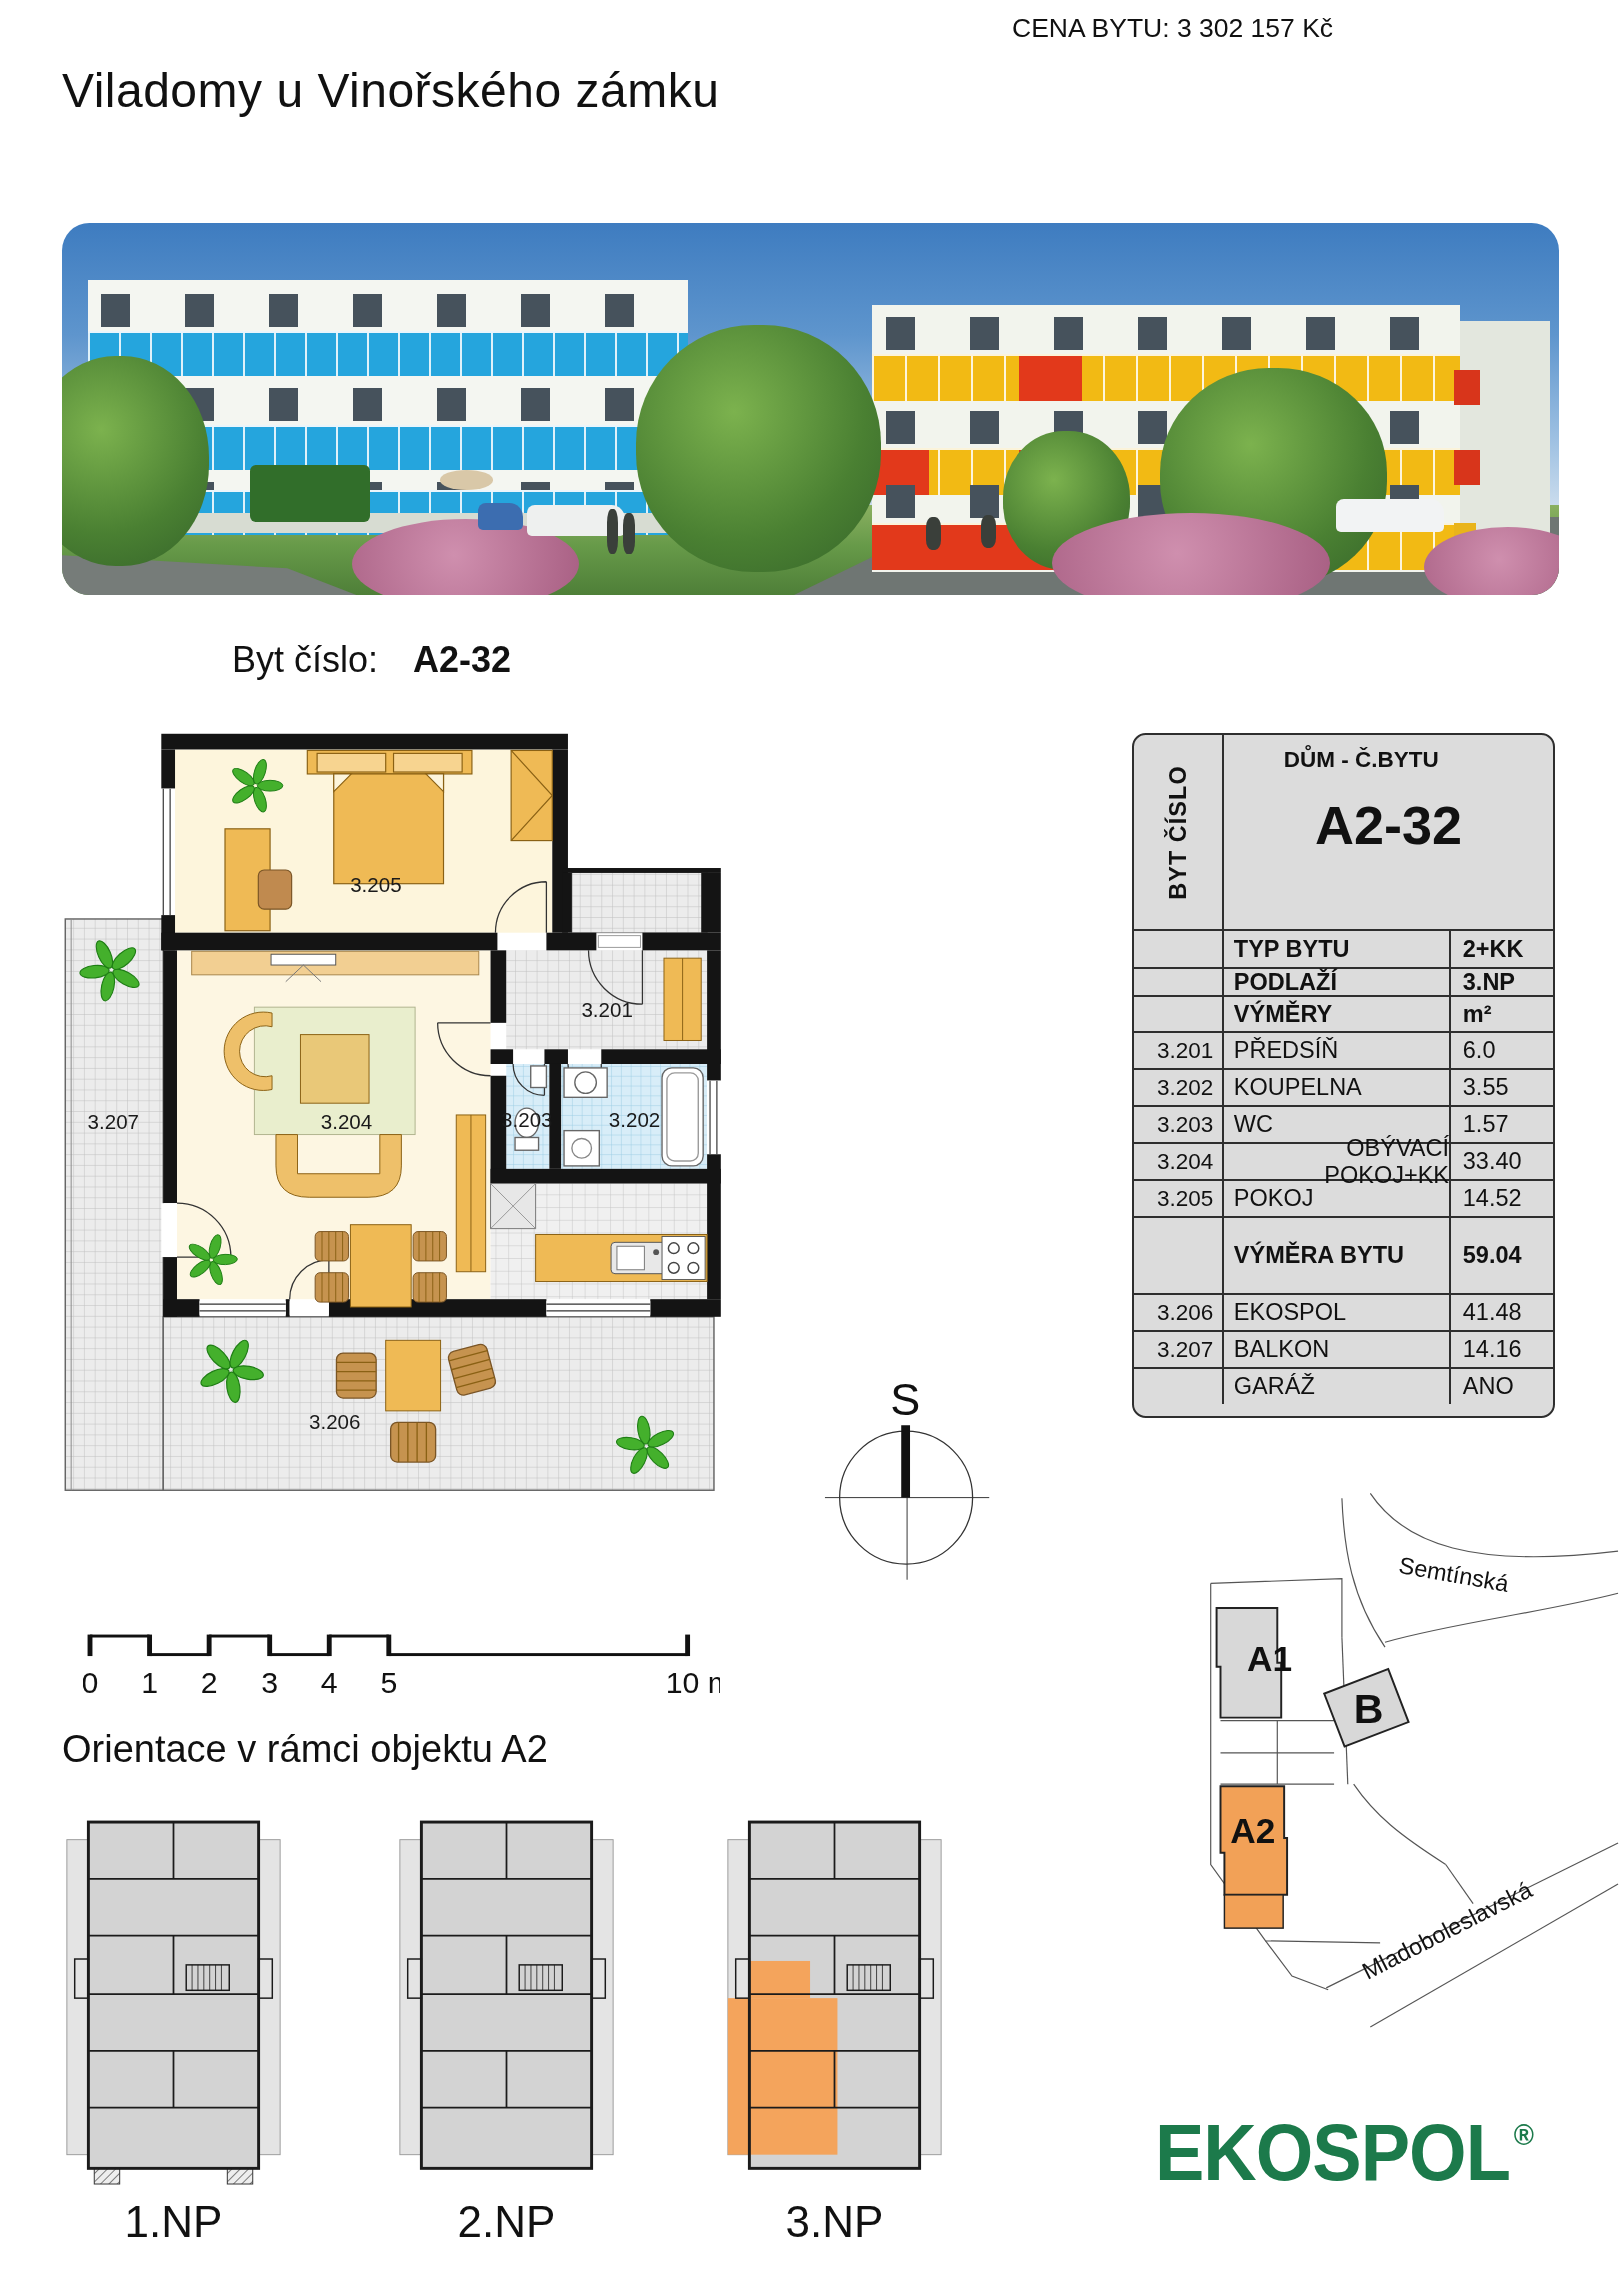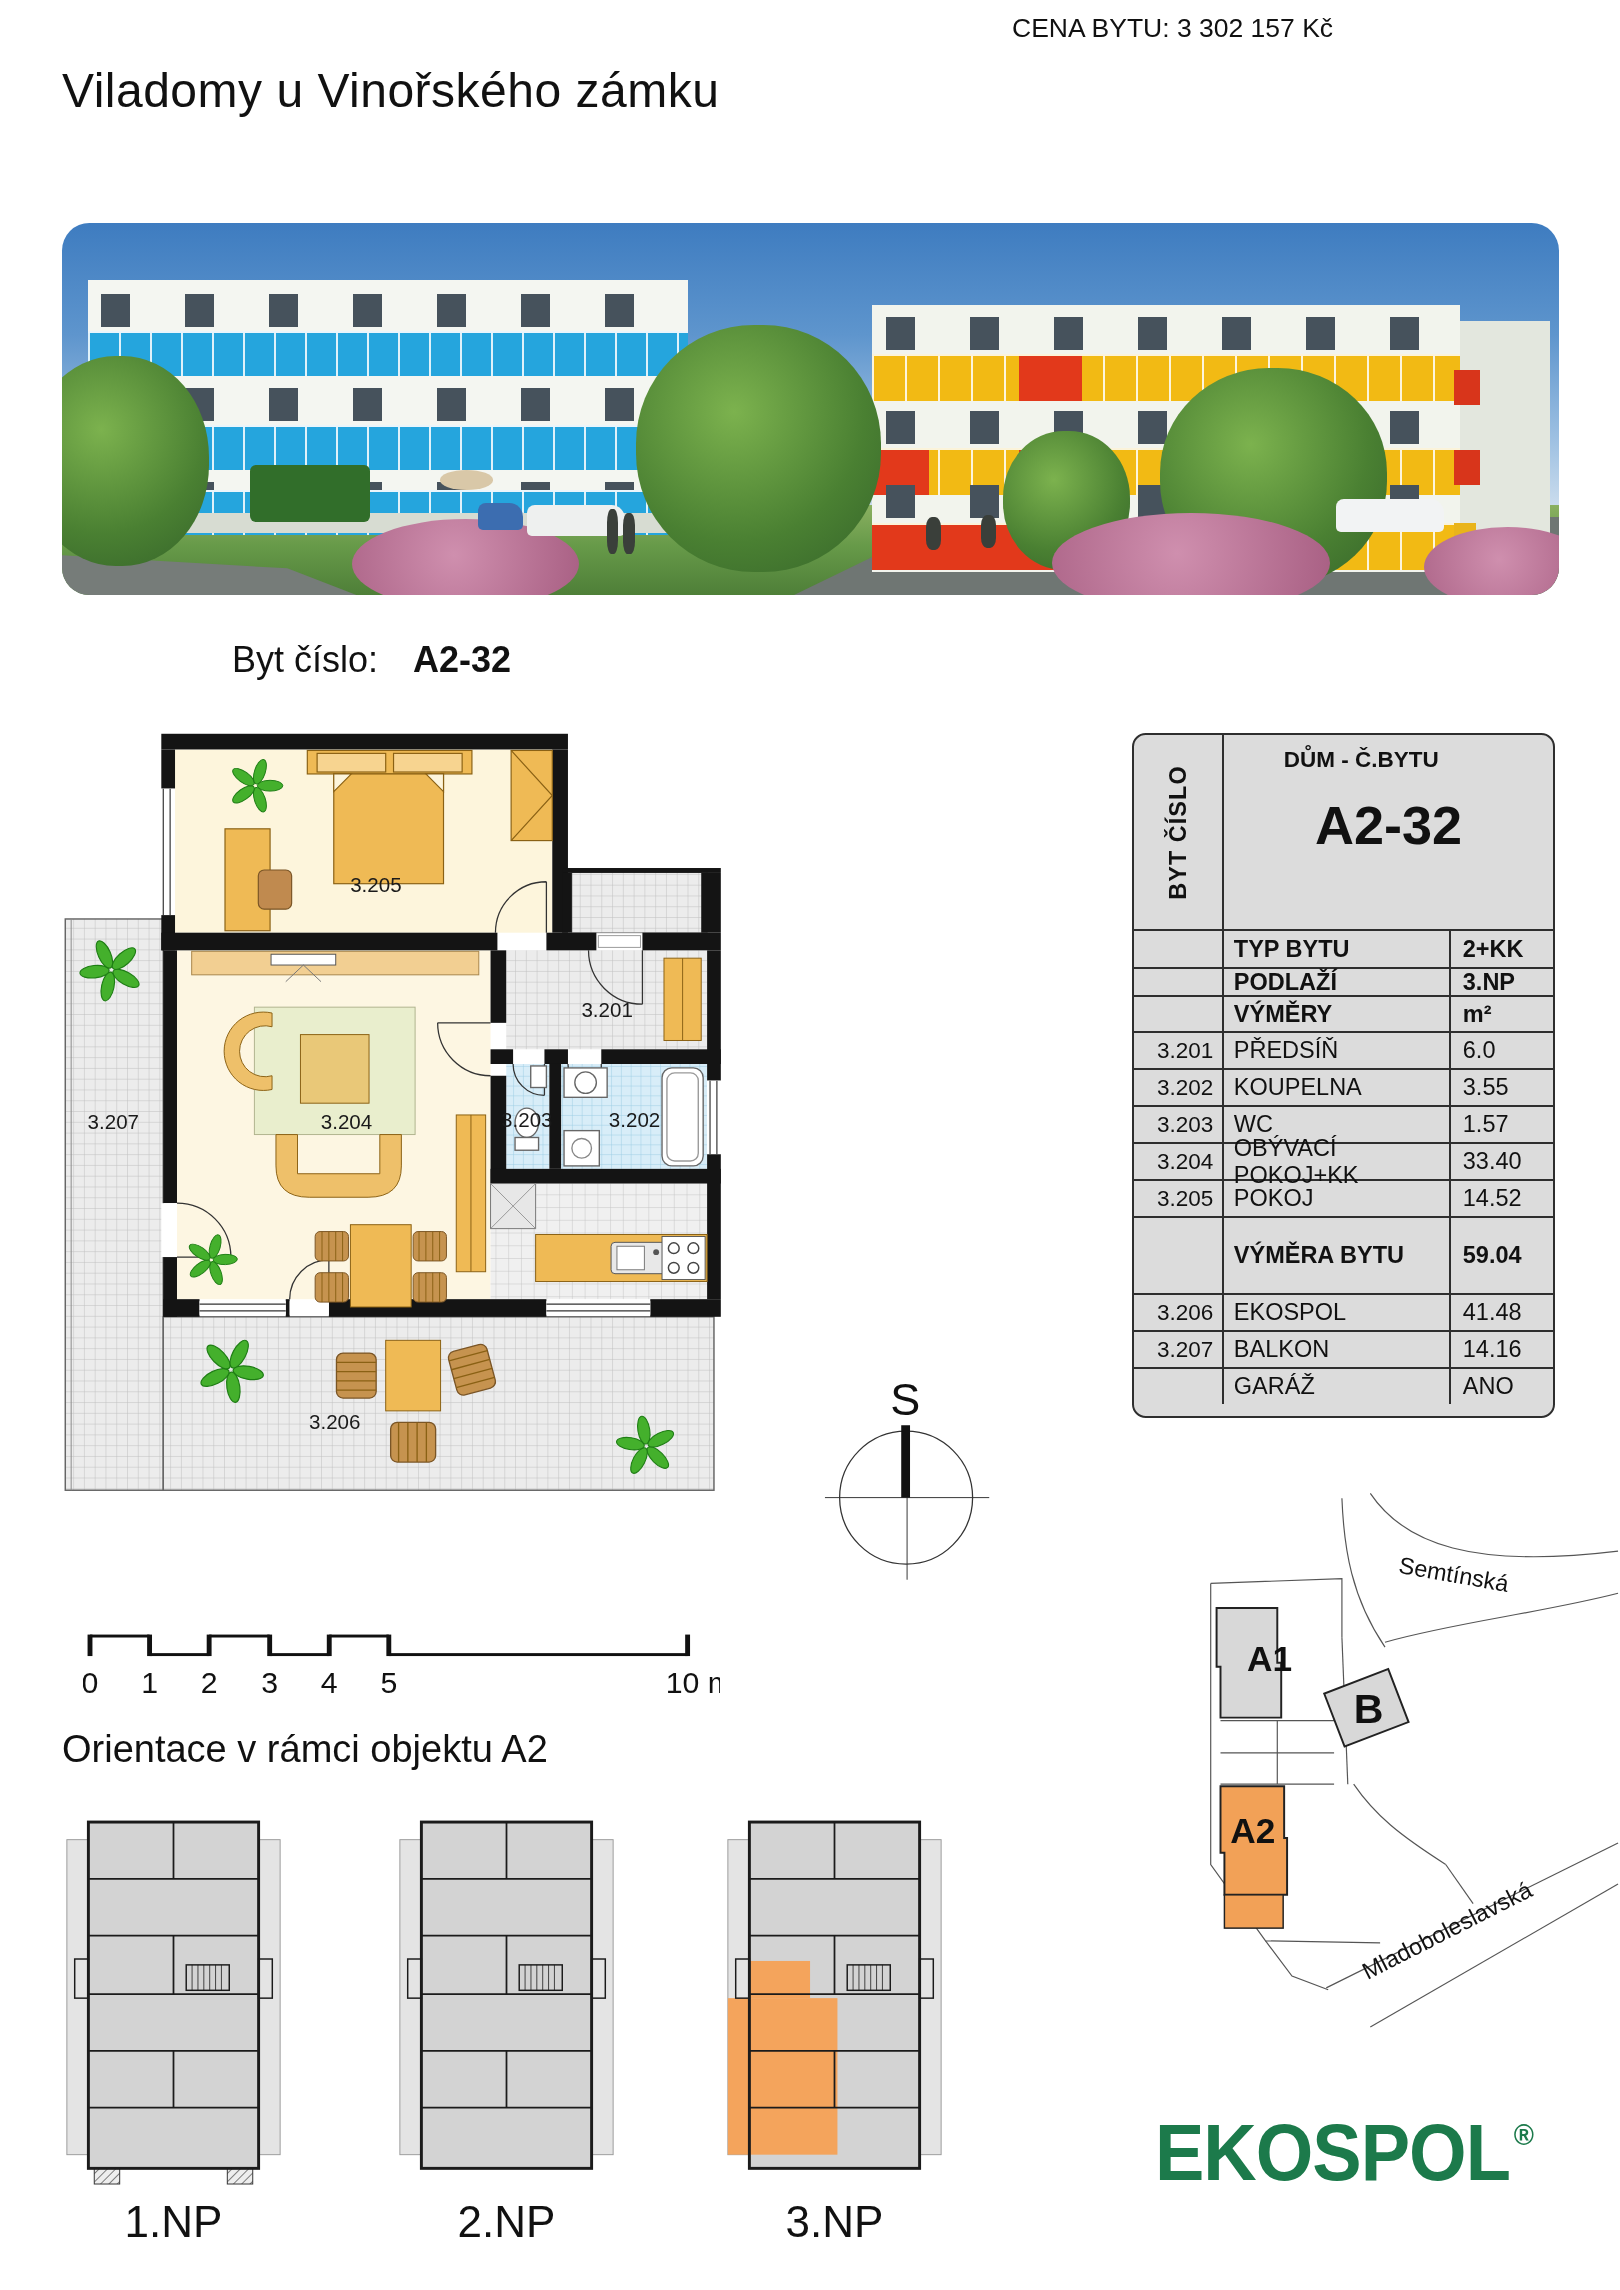--- a/index.html
+++ b/index.html
@@ -50,21 +50,21 @@
   .scalebar{position:absolute;left:83px;top:1617px;width:637px;height:83px;}
   .scalebar text{font-size:31px;fill:#111;font-family:"Liberation Sans",sans-serif;}
 
   
   .tbl{position:absolute;left:1132px;top:733px;width:423px;height:685px;background:#dcdcdc;
        border:2.9px solid #2e2e2e;border-radius:13.7px;overflow:hidden;box-sizing:border-box;font-size:23.5px;}
   .trow{display:flex;border-top:2px solid #2e2e2e;box-sizing:border-box;}
   .trow.first{border-top:none;}
   .c{box-sizing:border-box;}
   .c1{width:90px;border-right:2px solid #2e2e2e;display:flex;align-items:center;justify-content:flex-end;padding-right:8.8px;font-size:22.5px;}
-  .c2{width:227px;border-right:2px solid #2e2e2e;display:flex;align-items:center;padding-left:9.8px;}
+  .c2{width:227px;border-right:2px solid #2e2e2e;display:flex;align-items:center;padding-left:9.8px;text-align:right;}
   .c3{flex:1;display:flex;align-items:center;padding-left:11.8px;}
   .b{font-weight:bold;}
   .thead{height:194px;}
   .thead .c1{justify-content:center;padding:0;}
   .vtext{transform:rotate(-90deg);font-weight:bold;font-size:23.5px;letter-spacing:1px;white-space:nowrap;}
   .c23{flex:1;position:relative;}
   .dum-label{position:absolute;top:11.8px;left:11.8px;font-weight:bold;font-size:22.5px;margin-left:48px;}
   .dum-value{position:absolute;top:59px;left:0;right:0;text-align:center;font-weight:bold;font-size:54px;}
 
   

